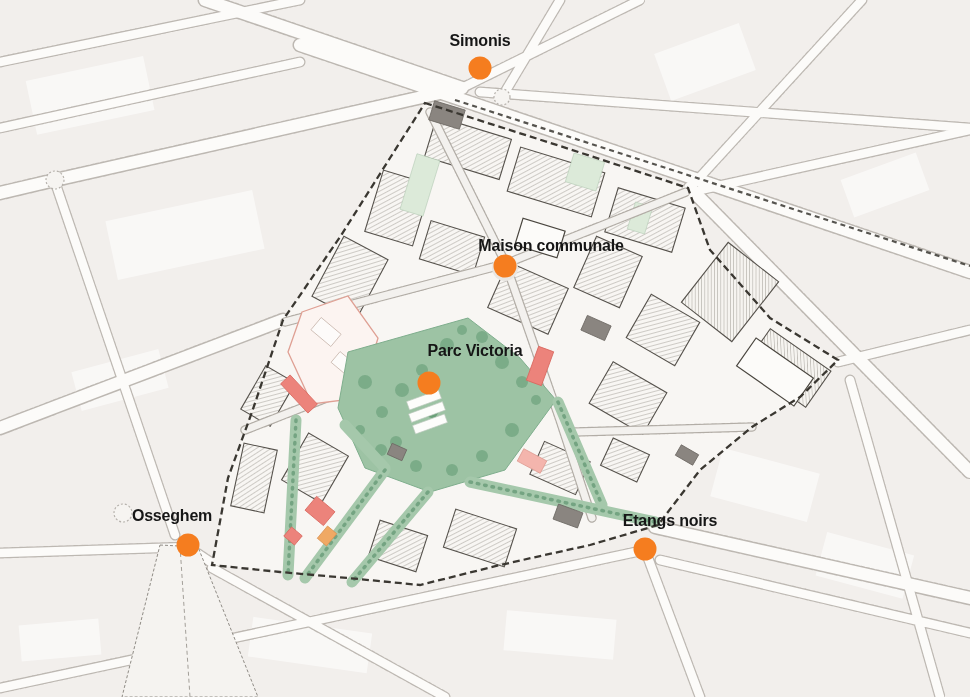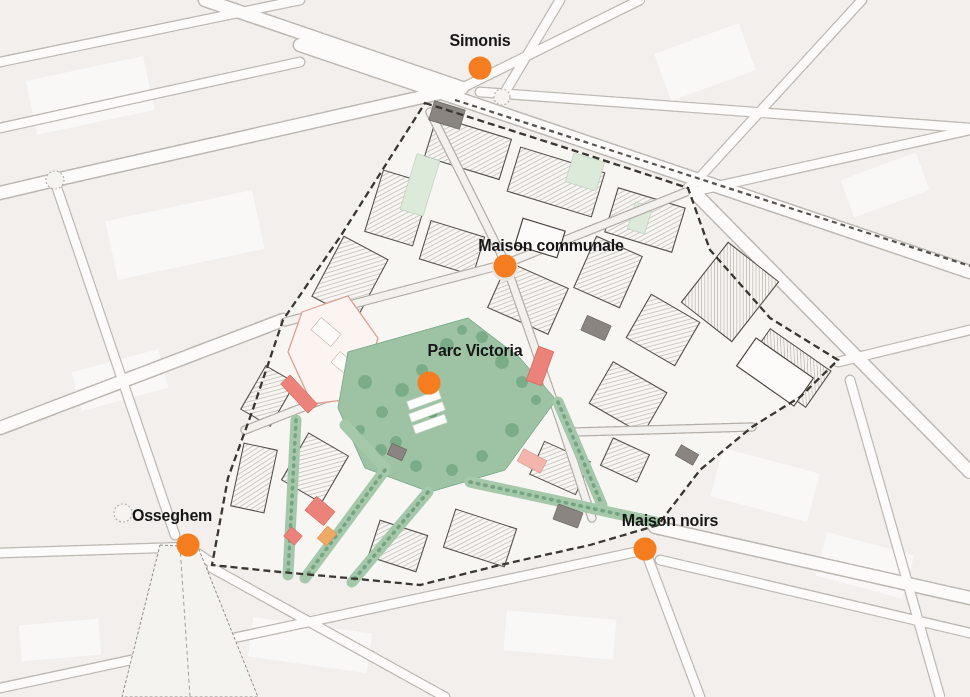--- a/index.html
+++ b/index.html
@@ -207,15 +207,15 @@
     <div class="poi-dot" style="left: 505px; top: 266px;"></div>
     <div class="poi-label" style="left: 551px; top: 246px;">Maison communale</div>
 
     <div class="poi-dot" style="left: 429px; top: 383px;"></div>
     <div class="poi-label" style="left: 443px; top: 351px; margin-left: 32px;">Parc Victoria</div>
 
     <div class="poi-dot" style="left: 188px; top: 545px;"></div>
     <div class="poi-label" style="left: 172px; top: 516px;">Osseghem</div>
 
     <div class="poi-dot" style="left: 645px; top: 549px;"></div>
-    <div class="poi-label" style="left: 670px; top: 521px;">Maison noirs</div>
+    <div class="poi-label" style="left: 670px; top: 521px;">Etangs noirs</div>
   </div>
 </div>
 
 </body></html>

